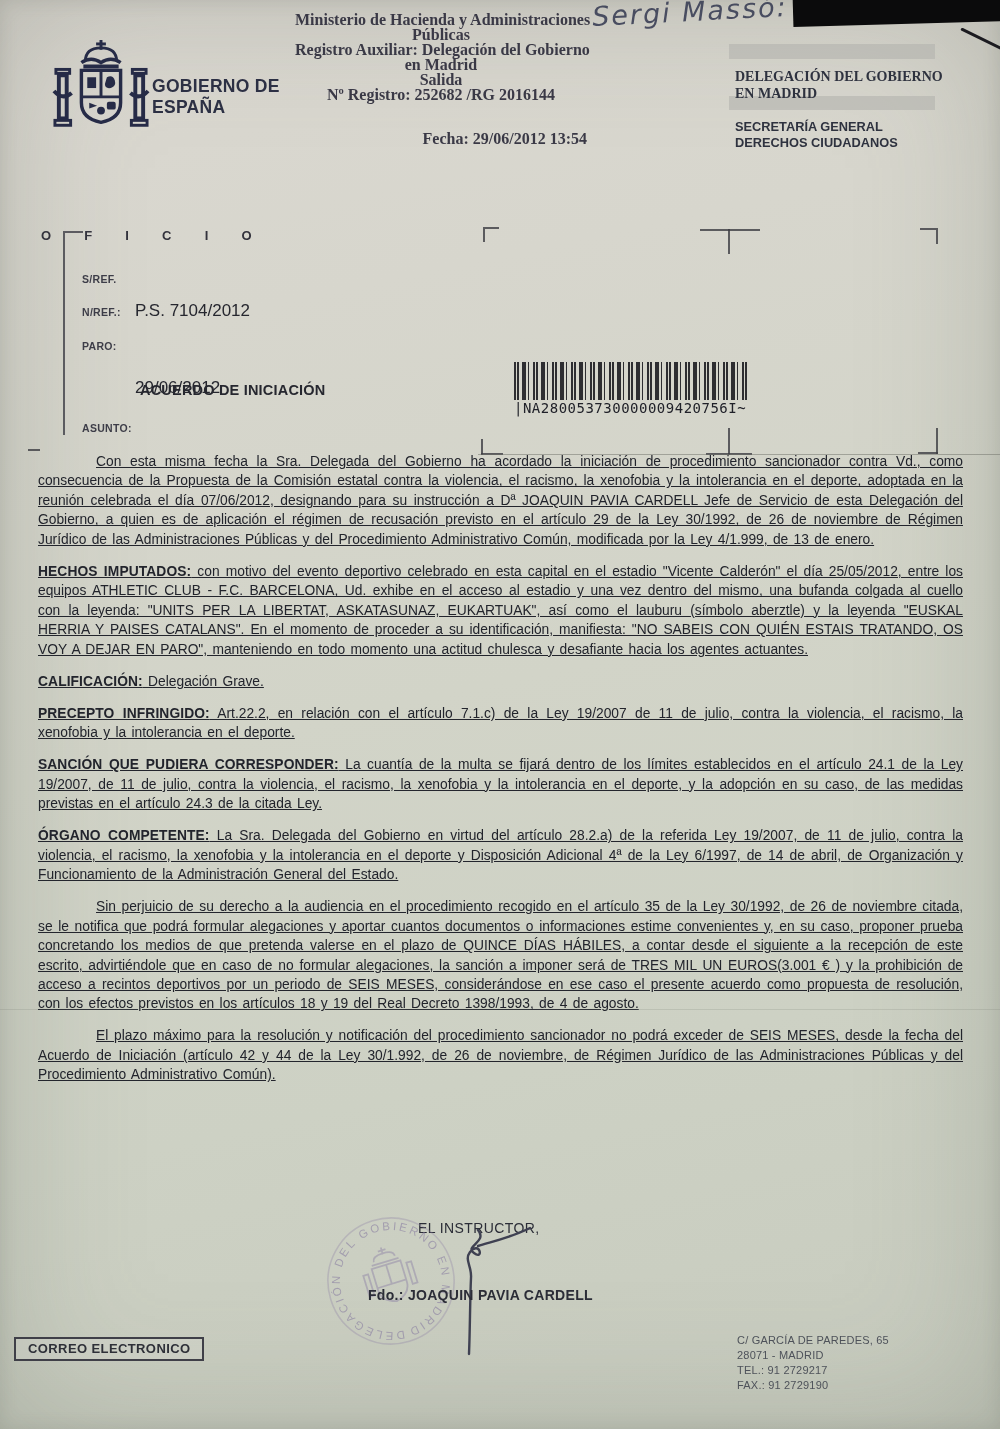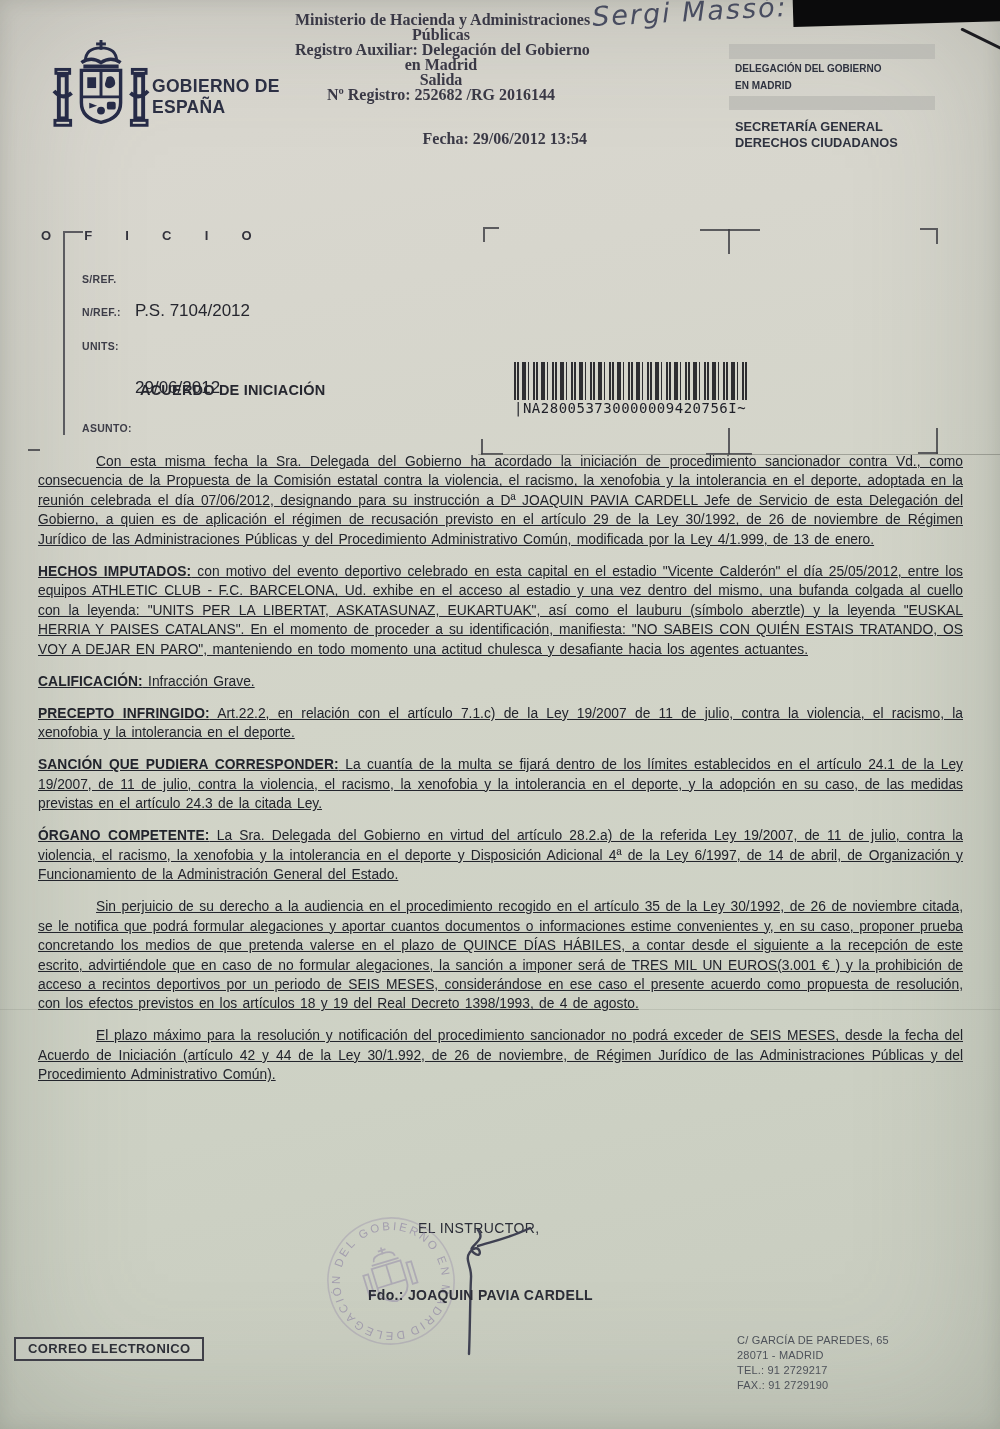--- a/index.html
+++ b/index.html
@@ -13,21 +13,21 @@
   
   .gov-title{left:152px;top:76px;font-size:17.5px;font-weight:bold;color:#2c3044;line-height:21px;letter-spacing:.3px;}
   .registry{left:295px;top:12px;width:292px;text-align:center;font-family:"Liberation Serif",serif;
     font-weight:bold;font-size:16px;line-height:15px;color:#3a3946;}
   .registry .rl{white-space:nowrap;}
   .registry .left-align{text-align:right;padding-left:14px;margin-top:29px;}
   .handwriting{left:592px;top:-4px;font-family:"DejaVu Sans",sans-serif;font-style:italic;
     font-size:27px;color:#333850;transform:rotate(-3deg);letter-spacing:2px;opacity:.85;}
   .redact{background:#0b0b0c;}
   .grey-strip{background:rgba(178,178,174,.6);}
-  .office{left:735px;top:60px;font-size:10px;font-weight:bold;color:#2e323f;line-height:17px;}
+  .office{left:735px;top:68px;font-size:14px;font-weight:bold;color:#2e323f;line-height:17px;font-family:Liberation Serif, serif;}
   .dept{left:735px;top:119px;font-size:12.8px;font-weight:bold;color:#2e323f;line-height:16px;}
   
   .oficio-title{left:41px;top:228px;font-size:13px;font-weight:bold;letter-spacing:2.55em;color:#33333d;}
   .bracket-line{left:63px;top:231px;width:18px;height:202px;border-left:2px solid rgba(70,70,78,.85);border-top:2px solid rgba(70,70,78,.85);}
   .reflabel{font-size:10.5px;color:#3d3d48;font-weight:bold;letter-spacing:.3px;}
   .refvalue{font-size:17px;color:#26272f;}
   .asunto-value{font-size:14.5px;font-weight:bold;color:#26272f;letter-spacing:.2px;}
   
   .mark{background:rgba(60,60,66,.8);}
   .corner-tl{border-left:2px solid rgba(60,60,66,.8);border-top:2px solid rgba(60,60,66,.8);width:14px;height:13px;}
@@ -127,21 +127,21 @@
     <div>SECRETARÍA GENERAL</div>
     <div>DERECHOS CIUDADANOS</div>
   </div>
 
   <div class="abs oficio-title">OFICIO</div>
   <div class="abs bracket-line"></div>
 
   <div class="abs reflabel" style="left:82px;top:273px;">S/REF.</div>
   <div class="abs reflabel" style="left:82px;top:306px;">N/REF.:</div>
   <div class="abs refvalue" style="left:135px;top:301px;">P.S. 7104/2012</div>
-  <div class="abs reflabel" style="left:82px;top:340px;">UNITS:</div>
+  <div class="abs reflabel" style="left:82px;top:340px;">PARO:</div>
   <div class="abs refvalue" style="left:135px;top:334px;font-weight:normal;margin-top:44px;">29/06/2012</div>
   <div class="abs reflabel" style="left:82px;top:386px;margin-top:36px;">ASUNTO:</div>
   <div class="abs asunto-value" style="left:140px;top:382px;">ACUERDO DE INICIACIÓN</div>
 
   <div class="abs corner-tl" style="left:483px;top:227px;"></div>
   <div class="abs mark" style="left:700px;top:229px;width:60px;height:2px;"></div>
   <div class="abs mark" style="left:728px;top:229px;width:2px;height:25px;"></div>
   <div class="abs corner-tr" style="left:920px;top:228px;"></div>
   <div class="abs mark" style="left:481px;top:439px;width:2px;height:16px;"></div>
   <div class="abs mark" style="left:481px;top:453px;width:22px;height:2px;"></div>
@@ -152,21 +152,21 @@
   <div class="abs mark" style="left:28px;top:449px;width:12px;height:2px;"></div>
   <div class="abs scan-line" style="left:478px;top:454px;width:522px;"></div>
 
 
   <div class="abs barcode"></div>
   <div class="abs barcode-text">|NA280053730000009420756I~</div>
 
   <div class="abs body-text">
     <p class="body-p indent"><b class="plabel"></b><span>Con esta misma fecha la Sra. Delegada del Gobierno ha acordado la iniciación de procedimiento sancionador contra Vd., como consecuencia de la Propuesta de la Comisión estatal contra la violencia, el racismo, la xenofobia y la intolerancia en el deporte, adoptada en la reunión celebrada el día 07/06/2012, designando para su instrucción a Dª JOAQUIN PAVIA CARDELL Jefe de Servicio de esta Delegación del Gobierno, a quien es de aplicación el régimen de recusación previsto en el artículo 29 de la Ley 30/1992, de 26 de noviembre de Régimen Jurídico de las Administraciones Públicas y del Procedimiento Administrativo Común, modificada por la Ley 4/1.999, de 13 de enero.</span></p>
     <p class="body-p"><b class="plabel">HECHOS IMPUTADOS:</b><span> con motivo del evento deportivo celebrado en esta capital en el estadio "Vicente Calderón" el día 25/05/2012, entre los equipos ATHLETIC CLUB - F.C. BARCELONA, Ud. exhibe en el acceso al estadio y una vez dentro del mismo, una bufanda colgada al cuello con la leyenda: "UNITS PER LA LIBERTAT, ASKATASUNAZ, EUKARTUAK", así como el lauburu (símbolo aberztle) y la leyenda "EUSKAL HERRIA Y PAISES CATALANS". En el momento de proceder a su identificación, manifiesta: "NO SABEIS CON QUIÉN ESTAIS TRATANDO, OS VOY A DEJAR EN PARO", manteniendo en todo momento una actitud chulesca y desafiante hacia los agentes actuantes.</span></p>
-    <p class="body-p"><b class="plabel">CALIFICACIÓN:</b><span> Infracción Grave.</span></p>
+    <p class="body-p"><b class="plabel">CALIFICACIÓN:</b><span> Delegación Grave.</span></p>
     <p class="body-p"><b class="plabel">PRECEPTO INFRINGIDO:</b><span> Art.22.2, en relación con el artículo 7.1.c) de la Ley 19/2007 de 11 de julio, contra la violencia, el racismo, la xenofobia y la intolerancia en el deporte.</span></p>
     <p class="body-p"><b class="plabel">SANCIÓN QUE PUDIERA CORRESPONDER:</b><span> La cuantía de la multa se fijará dentro de los límites establecidos en el artículo 24.1 de la Ley 19/2007, de 11 de julio, contra la violencia, el racismo, la xenofobia y la intolerancia en el deporte, y la adopción en su caso, de las medidas previstas en el artículo 24.3 de la citada Ley.</span></p>
     <p class="body-p"><b class="plabel">ÓRGANO COMPETENTE:</b><span> La Sra. Delegada del Gobierno en virtud del artículo 28.2.a) de la referida Ley 19/2007, de 11 de julio, contra la violencia, el racismo, la xenofobia y la intolerancia en el deporte y Disposición Adicional 4ª de la Ley 6/1997, de 14 de abril, de Organización y Funcionamiento de la Administración General del Estado.</span></p>
     <p class="body-p indent"><b class="plabel"></b><span>Sin perjuicio de su derecho a la audiencia en el procedimiento recogido en el artículo 35 de la Ley 30/1992, de 26 de noviembre citada, se le notifica que podrá formular alegaciones y aportar cuantos documentos o informaciones estime convenientes y, en su caso, proponer prueba concretando los medios de que pretenda valerse en el plazo de QUINCE DÍAS HÁBILES, a contar desde el siguiente a la recepción de este escrito, advirtiéndole que en caso de no formular alegaciones, la sanción a imponer será de TRES MIL UN EUROS(3.001 € ) y la prohibición de acceso a recintos deportivos por un periodo de SEIS MESES, considerándose en ese caso el presente acuerdo como propuesta de resolución, con los efectos previstos en los artículos 18 y 19 del Real Decreto 1398/1993, de 4 de agosto.</span></p>
     <p class="body-p indent"><b class="plabel"></b><span>El plazo máximo para la resolución y notificación del procedimiento sancionador no podrá exceder de SEIS MESES, desde la fecha del Acuerdo de Iniciación (artículo 42 y 44 de la Ley 30/1.992, de 26 de noviembre, de Régimen Jurídico de las Administraciones Públicas y del Procedimiento Administrativo Común).</span></p>
   </div>
   <div class="abs scan-line" style="left:0;top:1009px;width:1000px;opacity:.35;"></div>
 
   <div class="abs instructor">EL INSTRUCTOR,</div>
 

